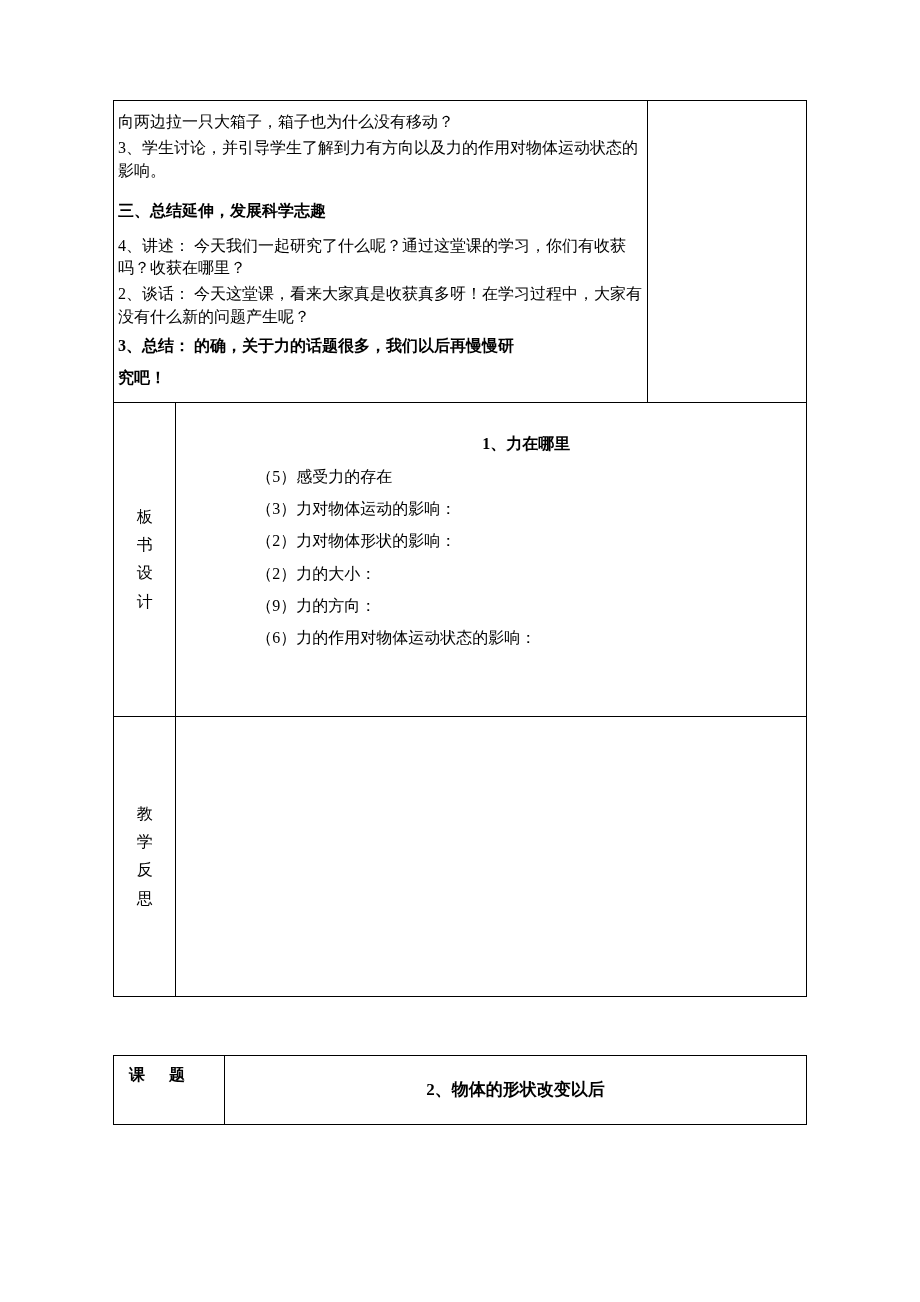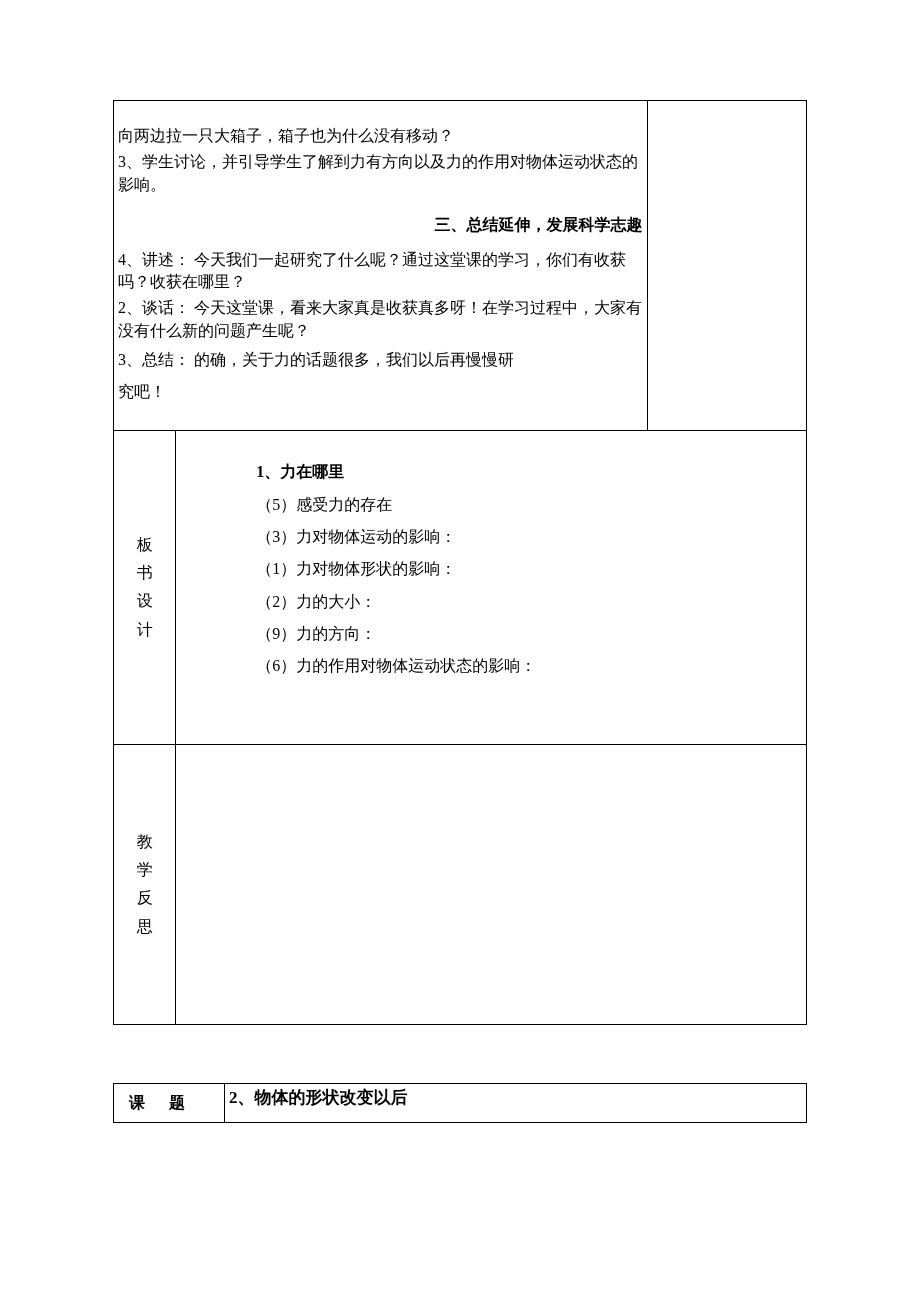--- a/index.html
+++ b/index.html
@@ -8,35 +8,35 @@
       background: #fff;
       width: 920px;
       min-height: 1302px;
       padding: 100px 113px 80px 113px;
       font-size: 16px;
       color: #000;
       line-height: 1.4;
     }
     table { border-collapse: collapse; width: 100%; }
     td { border: 1px solid #000; vertical-align: top; }
-    .row1-left { width: 77%; padding: 20px 4px; }
+    .row1-left { width: 77%; padding: 6px 4px; }
     .row1-right { width: 23%; }
     .vert-label { width: 9%; text-align: center; vertical-align: middle; padding: 12px 4px; }
     .vert-label span { display: block; margin: 6px 0; }
     .design-content { padding: 20px 10px 20px 80px; }
-    .design-title { font-weight: bold; margin: 60px 0 18px -80px; }
+    .design-title { text-align: center; font-weight: bold; margin: 60px 0 18px -80px; }
     .design-content p { margin: 10px 0; }
     .reflect-row td.content { height: 280px; }
     .para { margin: 4px 0; }
-    .section-h { font-weight: bold; margin: 18px 0 12px 0; text-align: right; }
+    .section-h { font-weight: bold; margin: 18px 0 12px 0; }
     .spacer-mid { height: 36px; }
     .bottom-table { margin-top: 58px; }
     .bottom-label { width: 16%; text-align: center; font-weight: bold; padding: 8px 4px; letter-spacing: 1.5em; }
-    .bottom-title { text-align: left; font-weight: bold; padding: 2px 4px; font-size: 17px; }
-    .line-gap { line-height: 1.75; }
+    .bottom-title { text-align: center; font-weight: bold; padding: 22px 4px; font-size: 17px; }
+    .line-gap { line-height: 1.75; font-weight: bold; }
   </style>
 </head>
 <body>
 
 <table>
   <tbody>
       <tr>
     <td class="row1-left" colspan="2">
       <p class="para">向两边拉一只大箱子，箱子也为什么没有移动？</p>
       <p class="para">3、学生讨论，并引导学生了解到力有方向以及力的作用对物体运动状态的影响。</p>
@@ -52,21 +52,21 @@
     <td class="vert-label">
       <span>板</span>
       <span>书</span>
       <span>设</span>
       <span>计</span>
     </td>
     <td colspan="2" class="design-content">
       <p class="design-title">1、力在哪里</p>
       <p>（5）感受力的存在</p>
       <p>（3）力对物体运动的影响：</p>
-      <p>（1）力对物体形状的影响：</p>
+      <p>（2）力对物体形状的影响：</p>
       <p>（2）力的大小：</p>
       <p>（9）力的方向：</p>
       <p>（6）力的作用对物体运动状态的影响：</p>
       <div class="spacer-mid"></div>
     </td>
   </tr>
   <tr class="reflect-row">
     <td class="vert-label">
       <span>教</span>
       <span>学</span>

